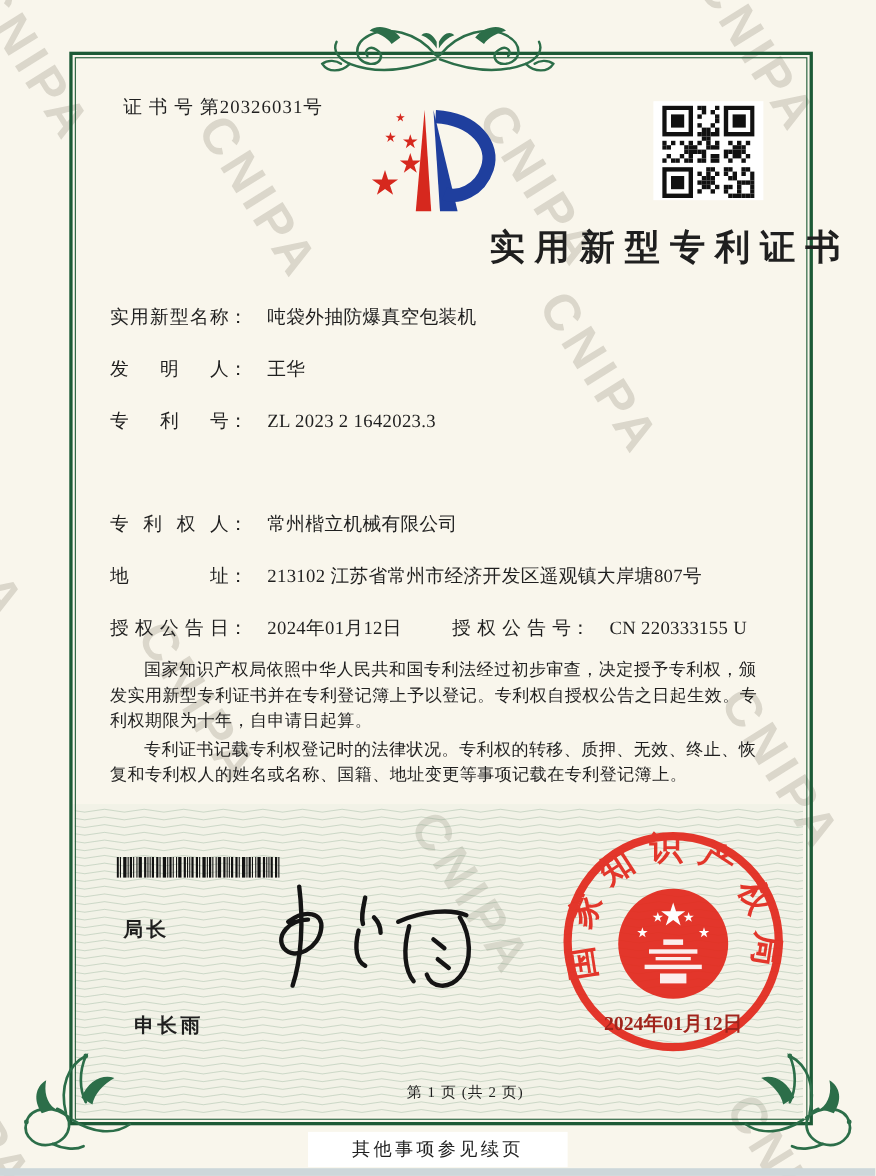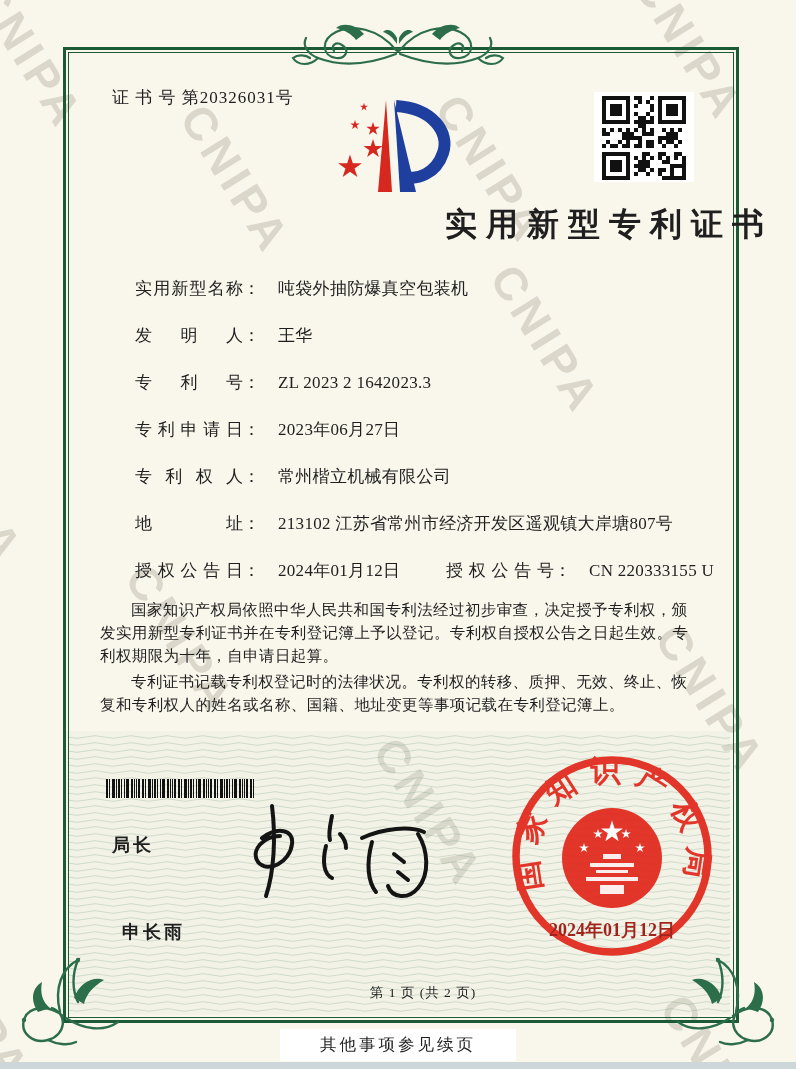--- a/index.html
+++ b/index.html
@@ -24,21 +24,21 @@
 
   .cert-no{position:absolute;left:112px;top:86px;font-size:17px;letter-spacing:1px;}
   .logo{position:absolute;left:328px;top:92px;}
   .qr-patch{position:absolute;left:594px;top:92px;width:100px;height:90px;background:#fff;}
   .qr{position:absolute;left:602px;top:96px;}
 
   .title{position:absolute;left:63px;top:203px;width:670px;text-align:right;
          font-size:32px;font-weight:bold;letter-spacing:9px;padding-left:40px;}
 
   .frow{position:absolute;left:100px;font-size:17px;white-space:nowrap;}
-  .f-label{display:inline-block;width:108px;text-align:justify;text-align-last:justify;margin-left:35px;}
+  .f-label{display:inline-block;width:108px;text-align:justify;text-align-last:justify;}
   .f-colon{display:inline-block;margin-right:2px;}
   .f-value{letter-spacing:.3px;padding-left:16px;}
   .grant2{position:absolute;left:311px;top:0;white-space:nowrap;}
 
   .paras{position:absolute;left:100px;top:598px;width:598px;font-size:15.5px;
          line-height:23px;letter-spacing:.4px;}
   .paras p{margin:0 0 3px 0;text-indent:2em;}
 
   .barcode{position:absolute;left:106px;top:779px;}
   .signer-title,.signer-name{position:absolute;left:112px;
@@ -322,23 +322,20 @@
 
   <div class="frow" style="top:277px">
     <span class="f-label">实用新型名称</span><span class="f-colon">：</span><span class="f-value">吨袋外抽防爆真空包装机</span>
   </div>
   <div class="frow" style="top:324px">
     <span class="f-label">发明人</span><span class="f-colon">：</span><span class="f-value">王华</span>
   </div>
   <div class="frow" style="top:371px">
     <span class="f-label">专利号</span><span class="f-colon">：</span><span class="f-value">ZL 2023 2 1642023.3</span>
   </div>
-  <div class="frow" style="top:418px">
-    <span class="f-label">专利申请日</span><span class="f-colon">：</span><span class="f-value">2023年06月27日</span>
-  </div>
   <div class="frow" style="top:465px">
     <span class="f-label">专利权人</span><span class="f-colon">：</span><span class="f-value">常州楷立机械有限公司</span>
   </div>
   <div class="frow" style="top:512px">
     <span class="f-label">地址</span><span class="f-colon">：</span><span class="f-value">213102 江苏省常州市经济开发区遥观镇大岸塘807号</span>
   </div>
 
   <div class="frow" style="top:559px;width:598px">
     <span class="f-label">授权公告日</span><span class="f-colon">：</span><span class="f-value">2024年01月12日</span>
     <span class="grant2">

